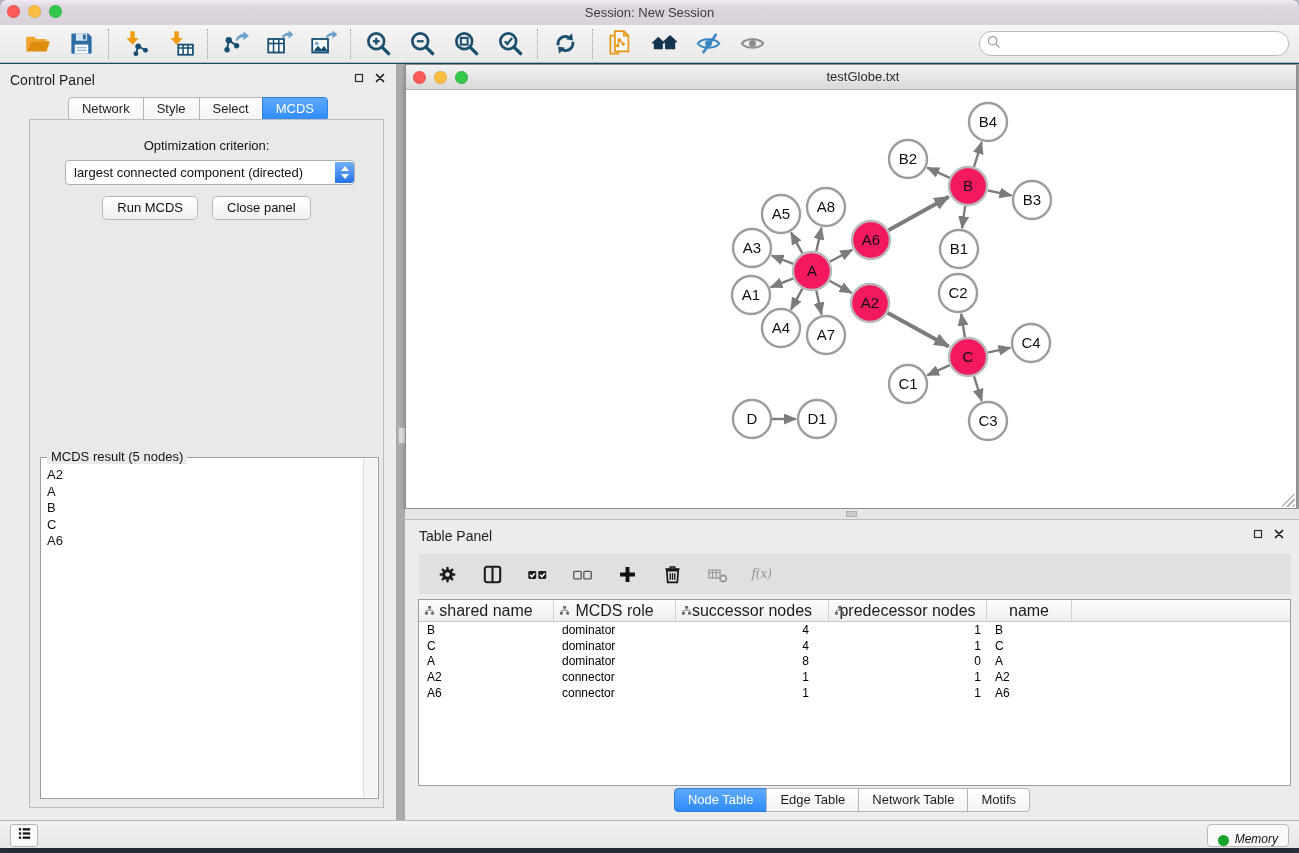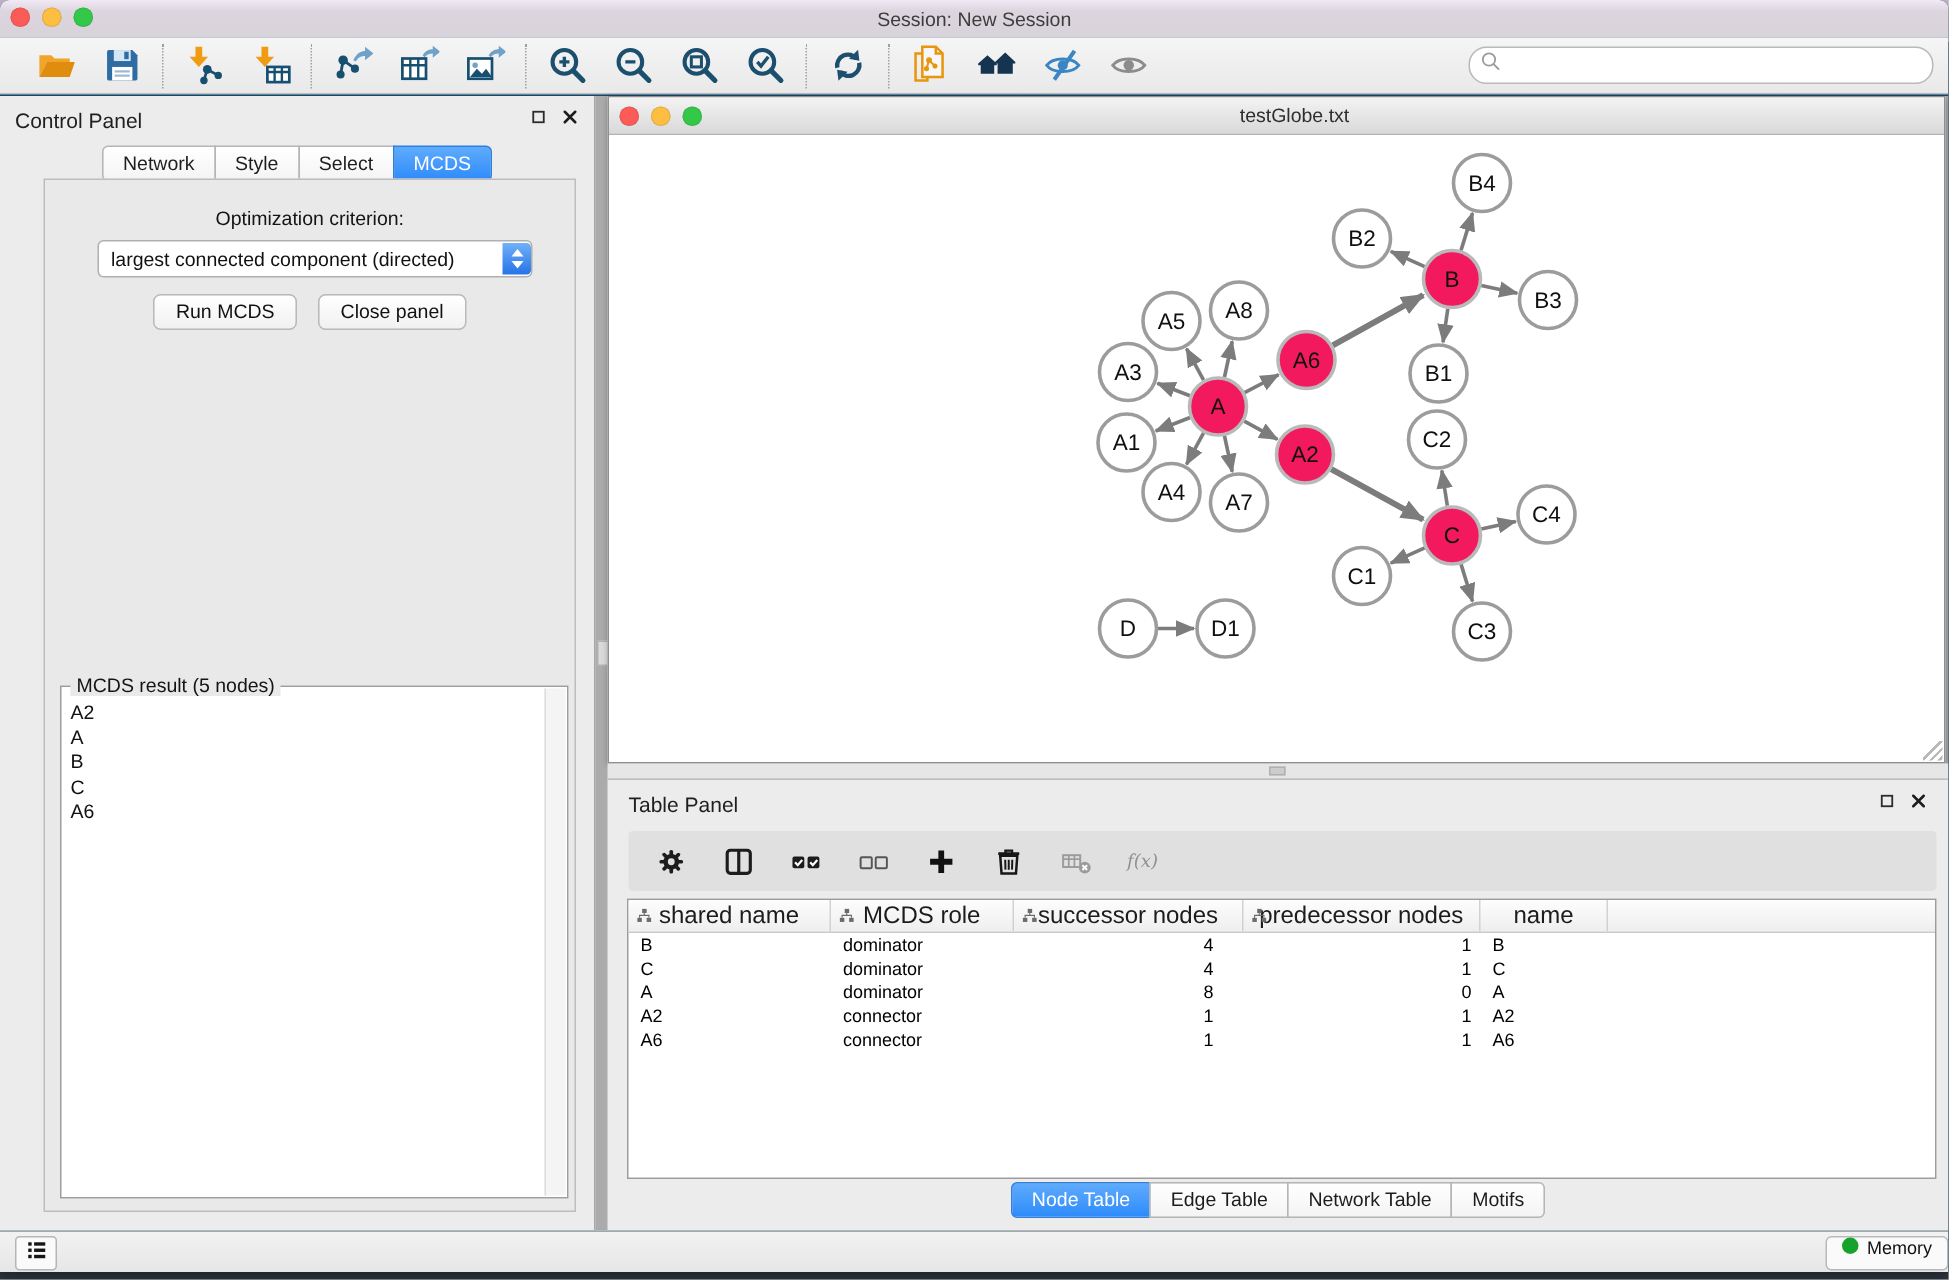--- a/index.html
+++ b/index.html
@@ -115,23 +115,23 @@
   .td.a-left{text-align:left;padding-left:8px;}
   .td.a-right-lg{text-align:right;padding-right:20px;}
   .td.a-right{text-align:right;padding-right:6px;}
   .tp-tabs{position:absolute;bottom:8px;left:0;right:0;display:flex;justify-content:center;}
   
   .status-bar{position:absolute;left:0;right:0;bottom:0;height:28px;
     background:linear-gradient(#f2f2f2,#e6e6e6);border-top:1px solid #b6b6b6;box-sizing:border-box;}
   .sb-btn{position:absolute;left:10px;top:3px;width:26px;height:21px;background:#fafafa;
     border:1px solid #b5b5b5;border-radius:3px;display:flex;align-items:center;justify-content:center;cursor:pointer;}
   .sb-btn svg{width:17px;height:17px;}
-  .memory-btn{position:absolute;right:0;top:3px;height:21px;background:#fafafa;
-    border:1px solid #b9b9b9;border-radius:4px;display:flex;align-items:flex-start;gap:6px;
-    padding:0 10px;cursor:pointer;}
+  .memory-btn{position:absolute;right:10px;top:3px;height:21px;background:#fafafa;
+    border:1px solid #b9b9b9;border-radius:4px;display:flex;align-items:flex-end;gap:6px;
+    padding:0 10px;cursor:pointer;font-style:italic;}
   .memory-dot{width:11px;height:11px;border-radius:50%;background:#15a32b;}
   .memory-label{font-size:12px;color:#111;}
 </style>
 </head>
 <body>
 
 <div class="app">
 
   <div class="titlebar">
     <div class="traffic">

